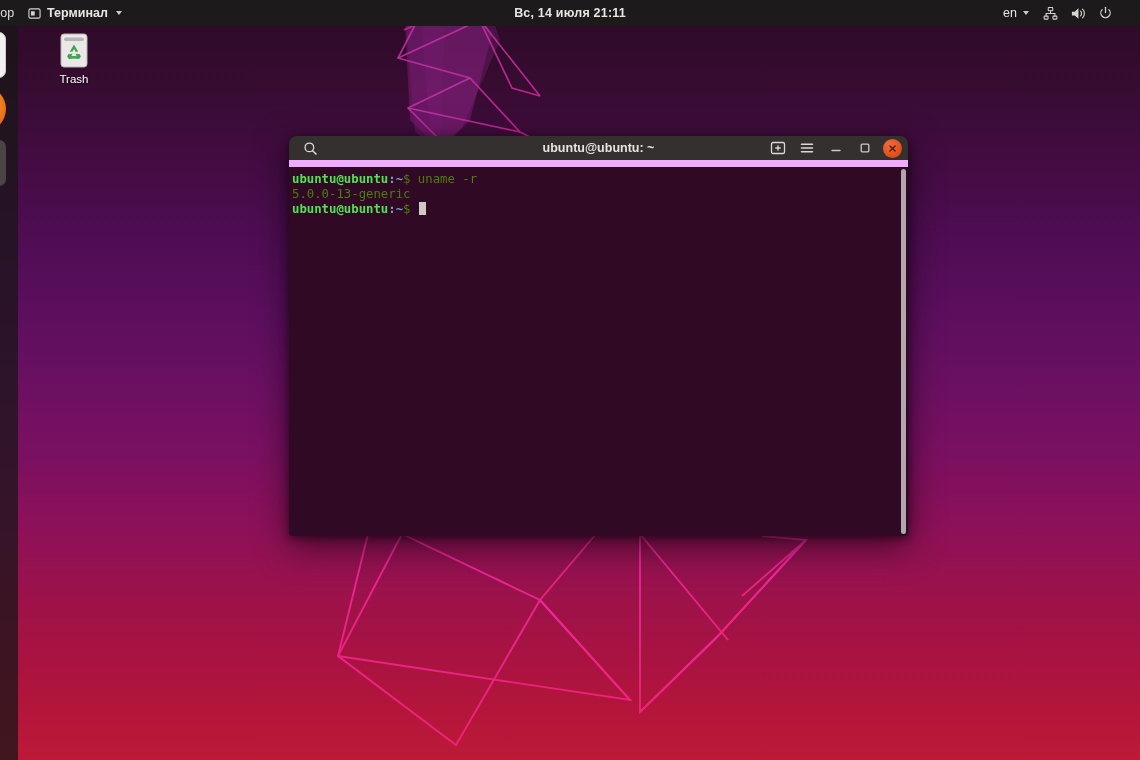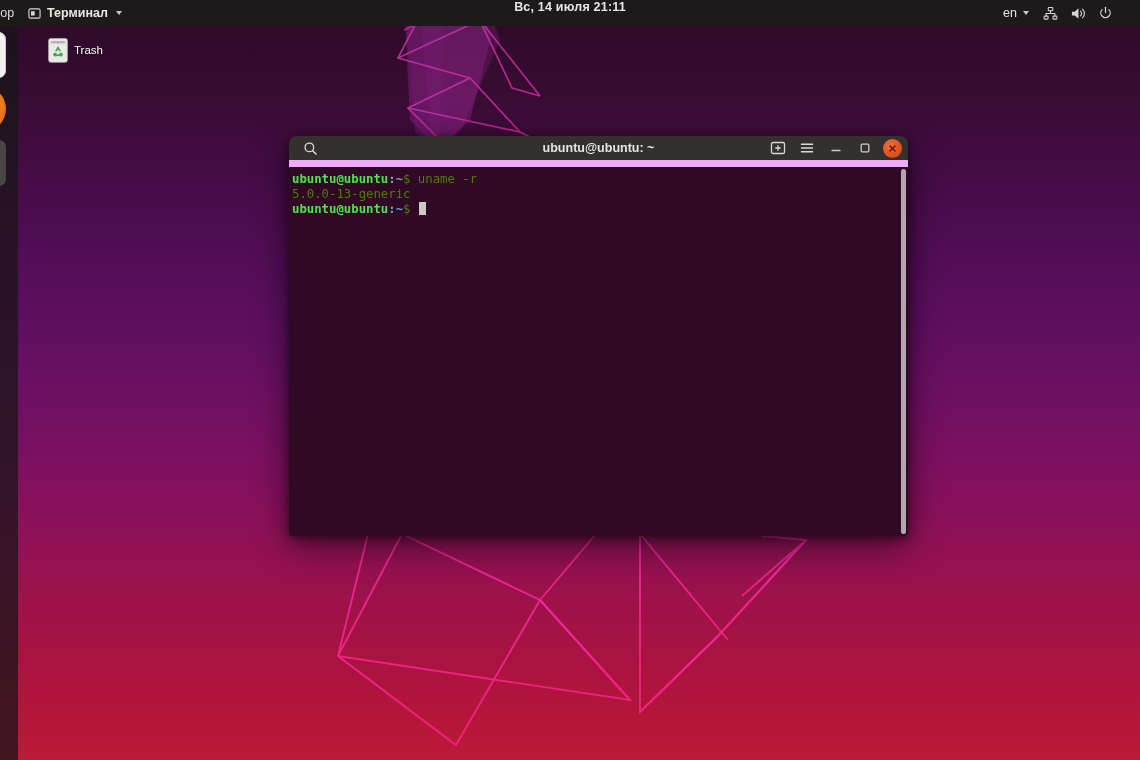--- a/index.html
+++ b/index.html
@@ -45,21 +45,21 @@
   }
   .tb-app-ic { width:13px; height:13px; display:block; }
   .tb-app-name { font-weight:bold; font-size:12.5px; }
   .caret {
     width:0; height:0; border-left:3.5px solid transparent;
     border-right:3.5px solid transparent; border-top:4px solid #cfcbc8;
     display:inline-block; margin-left:2px;
   }
   .tb-center {
     position:absolute; left:0; right:0; top:0; height:26px;
-    display:flex; justify-content:center;
+    display:flex; align-items:center; justify-content:center;
     pointer-events:none;
   }
   .tb-clock { font-size:12.5px; font-weight:bold; letter-spacing:.2px; pointer-events:auto; }
   .tb-right {
     position:absolute; right:0; top:0; height:26px;
     display:flex; align-items:center; gap:0; padding-right:20px;margin-left:36px;
   }
   .tb-right .seg { display:flex; align-items:center; gap:4px; padding:0 7px; height:26px; }
   .tb-kb { font-size:12.5px; }
 
@@ -67,21 +67,21 @@
   #dock {
     position:absolute; left:-52px; top:26px; width:70px; height:734px;
     background:rgba(26,22,24,.75); z-index:35;
     display:flex; flex-direction:column; align-items:center; padding-top:6px;
   }
   .dock-icon { width:46px; height:46px; margin-bottom:8px; border-radius:7px; position:relative; }
 
   
   #trash {
     position:absolute; left:45px; top:30px; width:58px; z-index:20;
-    display:flex; flex-direction:row; align-items:center; gap:3px;
+    display:flex; flex-direction:column; align-items:center; gap:3px;
   }
   .trash-label {
     color:#fff; font-size:11.5px; text-shadow:0 1px 2px rgba(0,0,0,.85);
     text-align:center; line-height:13px;
   }
 
   
   #terminal {
     position:absolute; left:289px; top:136px; width:619px; height:400px;
     z-index:30; border-radius:8px 8px 3px 3px;

